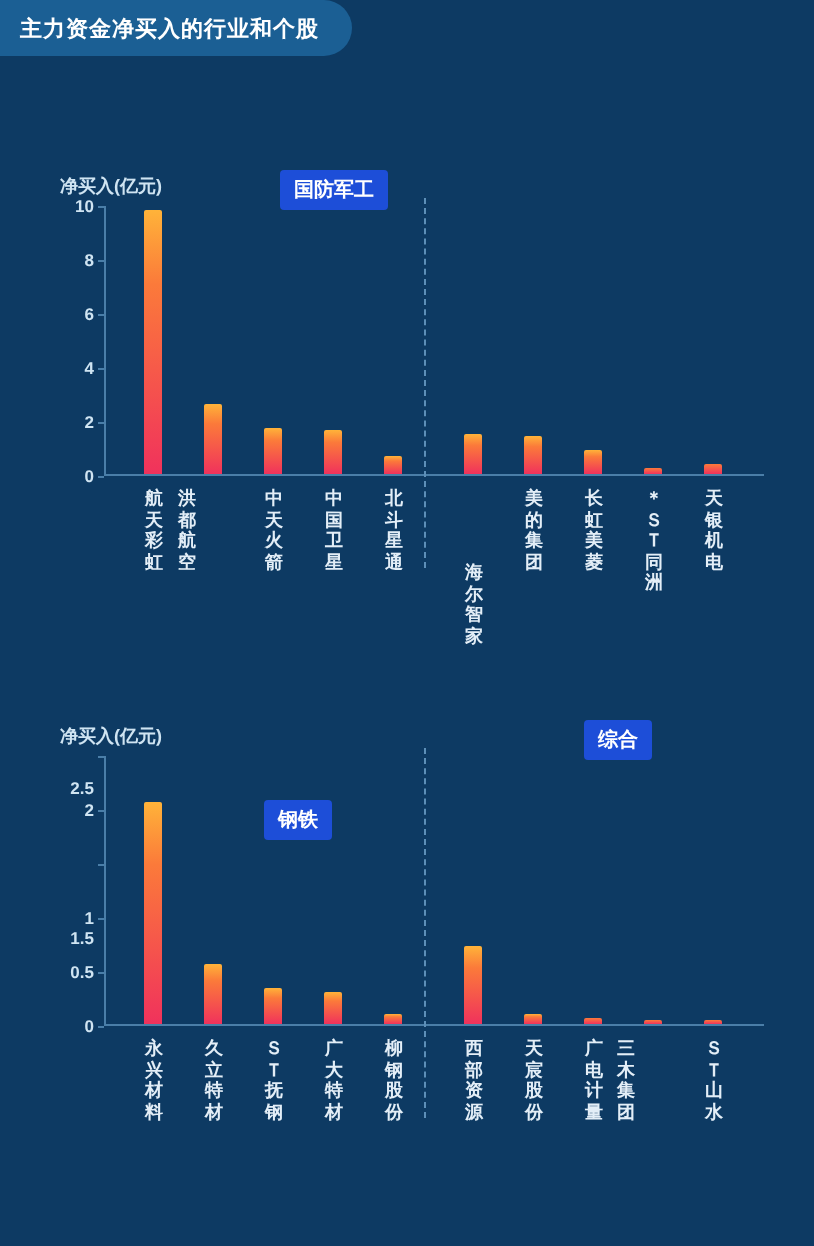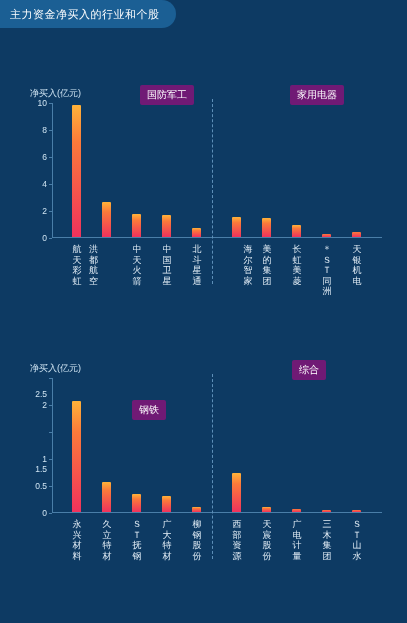--- a/index.html
+++ b/index.html
@@ -3,21 +3,21 @@
 <meta charset="utf-8">
 <style>
   html,body{margin:0;padding:0;}
   body{
     width:407px;height:623px;
     background:#0d3a63;
     font-family:"Liberation Sans","DejaVu Sans",sans-serif;
     position:relative;
     overflow:hidden;
   }
-  .page{position:relative;width:326px;height:623px;}
+  .page{position:relative;width:326px;height:623px;font-weight:bold;}
 
   
   .header-pill{
     position:absolute;left:0;top:0;
     height:28px;
     padding:0 16px 0 10px;
     display:flex;align-items:center;
     background:#1b5f94;
     border-radius:0 14px 14px 0;
     color:#ffffff;
@@ -91,21 +91,21 @@
     color:#e3eef7;
     font-size:9px;
     line-height:10.5px;
     text-align:center;
     word-break:break-all;
     writing-mode:horizontal-tb;
   }
 
   .group-tag{
     position:absolute;
-    background:#701a75;
+    background:#1d4ed8;
     color:#ffffff;
     font-size:10px;
     padding:3px 7px;
     border-radius:2px;
     white-space:nowrap;
   }
 
   .footer{
     position:absolute;
     right:14px;bottom:16px;
@@ -120,21 +120,20 @@
 
 <div class="page">
 
   <div class="header-pill">
     <span>主力资金净买入的行业和个股</span>
   </div>
 
   <div class="chart-block top">
     <div class="ylabel" style="left:30px;top:2px;">净买入(亿元)</div>
     <div class="group-tag" style="left:140px;top:0px;">国防军工</div>
-    <div class="group-tag" style="left:290px;top:0px;">家用电器</div>
     <div class="plot top" id="plot-top">
       <div class="axis-v"></div>
       <div class="axis-line"></div>
       <div class="divider" style="left:160px;"></div>
     <div class="tick" style="top: 135px;">0</div>
         <div class="tick-mark" style="top: 135px;"></div>
         <div class="tick" style="top: 108px;">2</div>
         <div class="tick-mark" style="top: 108px;"></div>
         <div class="tick" style="top: 81px;">4</div>
         <div class="tick-mark" style="top: 81px;"></div>
@@ -148,21 +147,21 @@
         <div class="cat" style="left: 19px;">航天彩虹</div>
         <div class="bar" style="left: 50px; height: 35.1px;"></div>
         <div class="cat" style="left: 34px; text-align: right;">洪都航空</div>
         <div class="bar" style="left: 80px; height: 22.95px;"></div>
         <div class="cat" style="left: 79px;">中天火箭</div>
         <div class="bar" style="left: 110px; height: 21.6px;"></div>
         <div class="cat" style="left: 109px;">中国卫星</div>
         <div class="bar" style="left: 140px; height: 9.45px;"></div>
         <div class="cat" style="left: 139px;">北斗星通</div>
         <div class="bar" style="left: 180px; height: 20.25px;"></div>
-        <div class="cat" style="left: 190px;">海尔智家</div>
+        <div class="cat" style="left: 179px; margin-top: 37px;">海尔智家</div>
         <div class="bar" style="left: 210px; height: 18.9px;"></div>
         <div class="cat" style="left: 209px;">美的集团</div>
         <div class="bar" style="left: 240px; height: 12.15px;"></div>
         <div class="cat" style="left: 239px;">长虹美菱</div>
         <div class="bar zero" style="left: 270px; height: 2.7px;"></div>
         <div class="cat" style="left: 269px;">＊ＳＴ同洲</div>
         <div class="bar zero" style="left: 300px; height: 4.725px;"></div>
         <div class="cat" style="left: 299px;">天银机电</div>
       </div>
   </div>
@@ -197,20 +196,20 @@
         <div class="cat" style="left: 109px;">广大特材</div>
         <div class="bar" style="left: 140px; height: 5.4px;"></div>
         <div class="cat" style="left: 139px;">柳钢股份</div>
         <div class="bar" style="left: 180px; height: 38.88px;"></div>
         <div class="cat" style="left: 179px;">西部资源</div>
         <div class="bar" style="left: 210px; height: 5.4px;"></div>
         <div class="cat" style="left: 209px;">天宸股份</div>
         <div class="bar zero" style="left: 240px; height: 3.24px;"></div>
         <div class="cat" style="left: 239px;">广电计量</div>
         <div class="bar zero" style="left: 270px; height: 2.16px;"></div>
-        <div class="cat" style="left: 269px;">三木集团</div>
+        <div class="cat" style="left: 255px;">三木集团</div>
         <div class="bar zero" style="left: 300px; height: 2px;"></div>
         <div class="cat" style="left: 299px;">ＳＴ山水</div>
       </div>
   </div>
 
 
 </div>
 
 </body></html>

